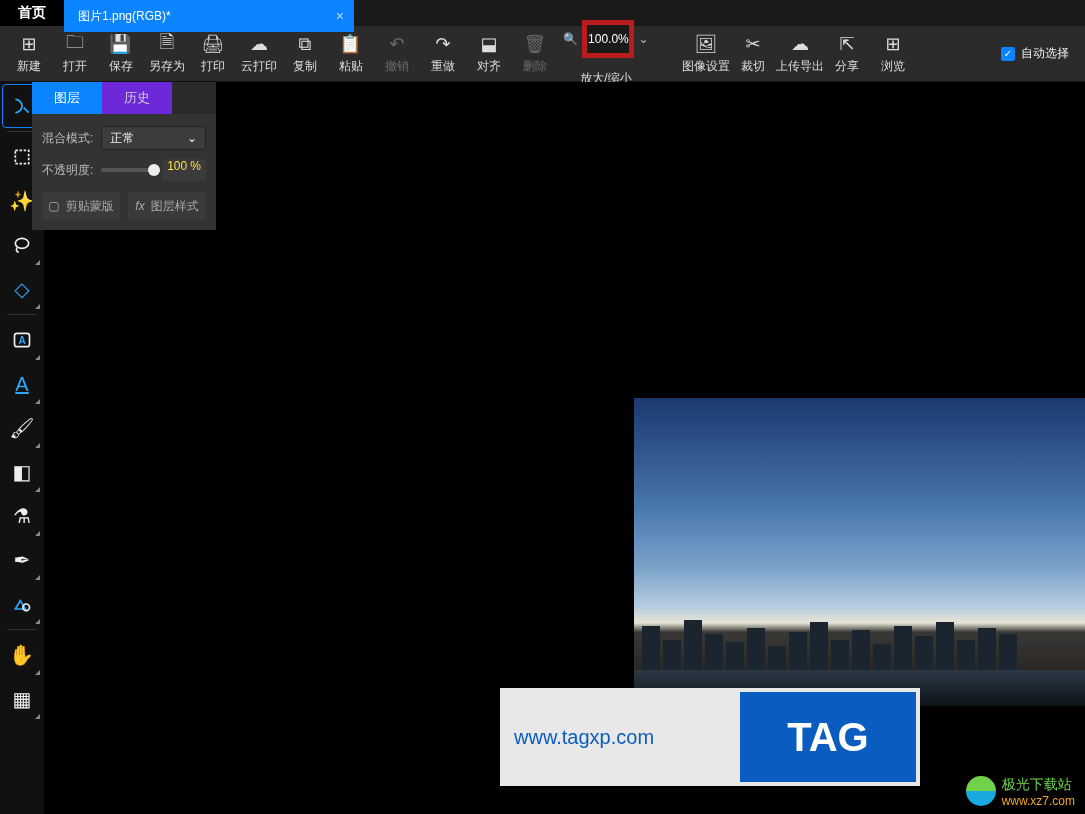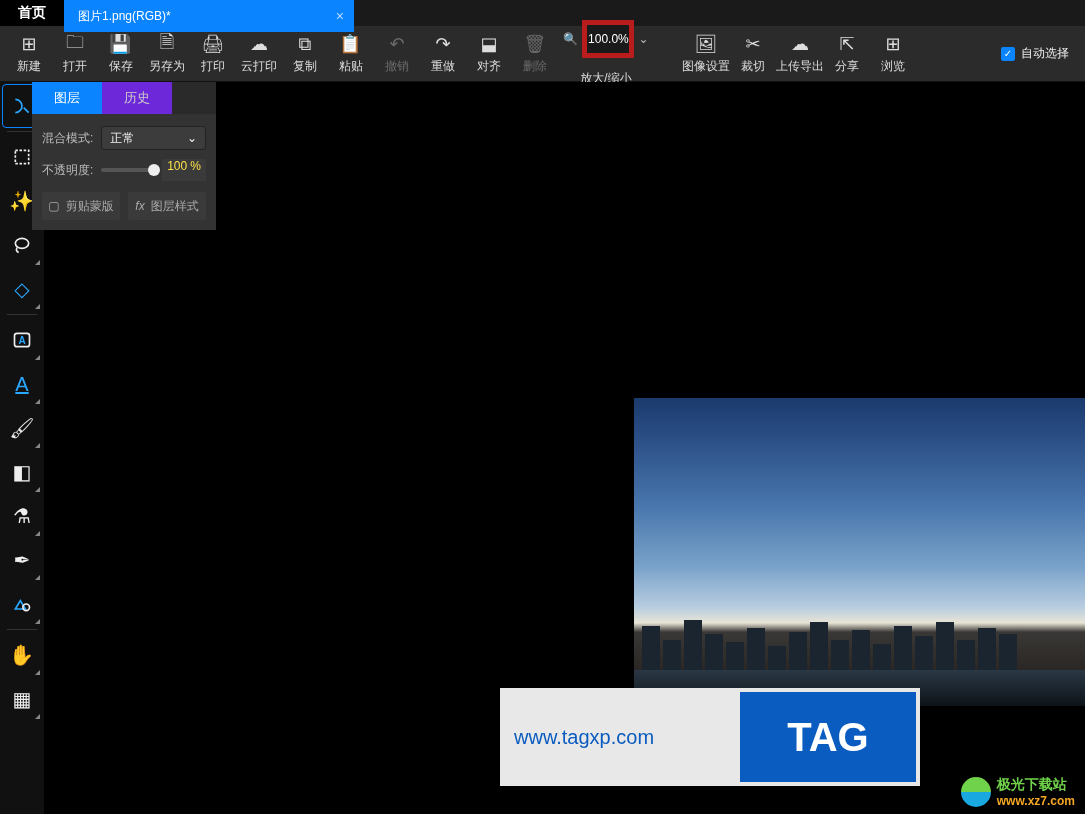--- a/index.html
+++ b/index.html
@@ -293,23 +293,22 @@
   align-items: center;
   justify-content: center;
   border-radius: 0;
   margin: 4px;
 }
 .wm2 {
   position: absolute;
   right: 10px;
   bottom: 6px;
   display: flex;
-  align-items: center;
+  align-items: flex-start;
   gap: 6px;
-  font-weight: bold;
 }
 .wm2 .logo {
   width: 30px; height: 30px;
   background: conic-gradient(#6fd24a 0 90deg, #1aa8e0 90deg 270deg, #6fd24a 270deg 360deg);
   border-radius: 50%;
 }
 .wm2 .txt { display: flex; flex-direction: column; }
 .wm2 .t1 { color: #6fd24a; font-size: 14px; }
 .wm2 .t2 { color: #f5a623; font-size: 12px; }
 

